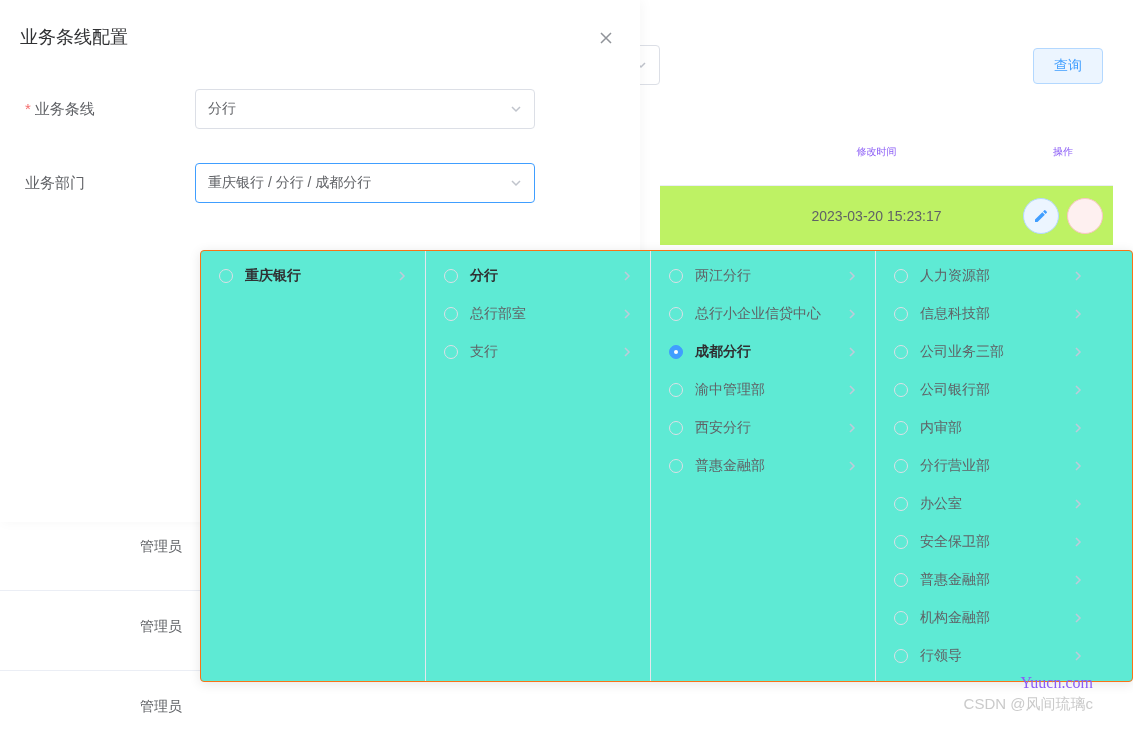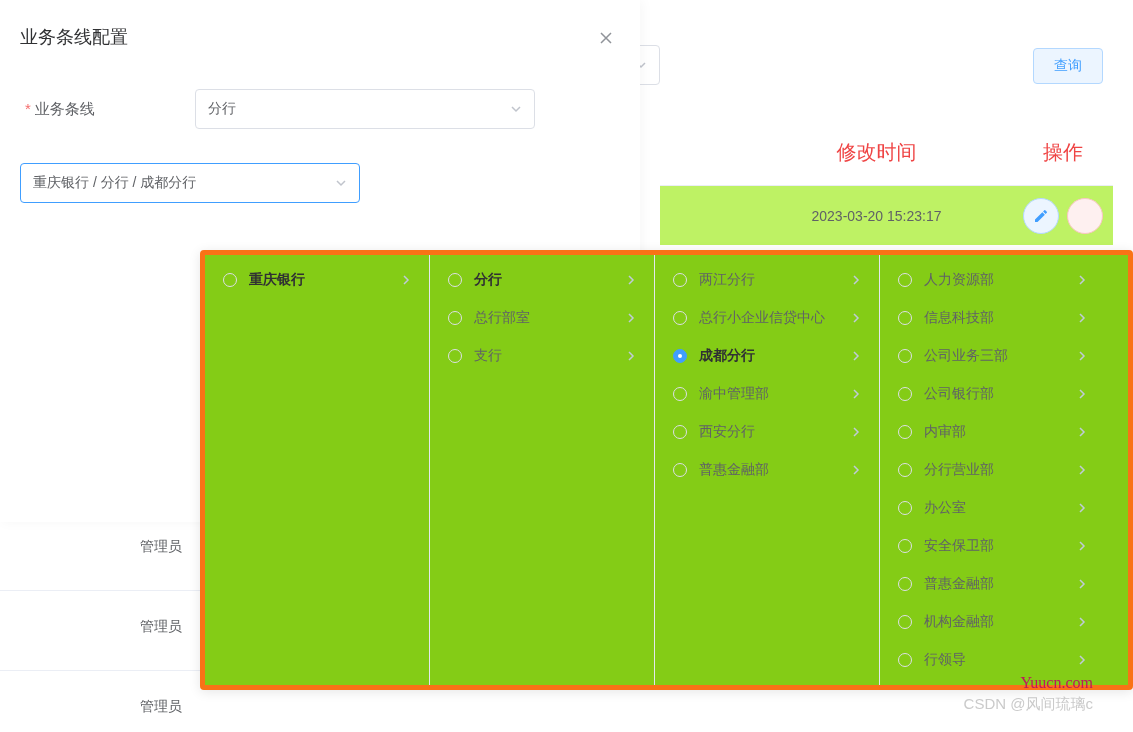--- a/index.html
+++ b/index.html
@@ -38,22 +38,22 @@
       color: #409eff;
       border-radius: 4px;
       font-size: 14px;
     }
     .table-header {
       position: absolute;
       top: 130px; left: 660px; right: 20px;
       height: 44px;
       display: flex;
       align-items: center;
-      color: #ef4444;
-      font-size: 20px;
+      color: #8b5cf6;
+      font-size: 10px;
     }
     .table-header .col-time { flex: 1; text-align: center; padding-left: 80px;}
     .table-header .col-action { width: 100px; text-align: center; }
     .table-row {
       position: absolute;
       left: 660px; right: 20px;
       height: 60px;
       display: flex; align-items: center;
       border-top: 1px solid #ebeef5;
       background: #fff;
@@ -134,23 +134,23 @@
     }
     .form-control.focused { border-color: #409eff; }
     .form-control .placeholder-val { color: #606266; display:flex; gap:2px;}
     .form-control .arrow { color: #c0c4cc; }
 
     
     .cascader {
       position: absolute;
       top: 250px; left: 200px;
       width: 933px;
-      background: #84cc16;
+      background: #5eead4;
       box-shadow: 0 2px 12px rgba(0,0,0,0.1);
-      border: 5px solid #f97316;
+      border: 1px solid #f97316;
       border-radius: 4px;
       display: flex;
       z-index: 2000;
     }
     .cascader-panel {
       width: 225px;
       border-right: 1px solid #e4e7ed;
       padding: 6px 0;
       max-height: 480px;
       overflow: hidden;
@@ -186,21 +186,21 @@
     .cascader-item.inpath .label {
       color: #303133;
       font-weight: 700;
     }
     .cascader-item .expand {
       color: #bfcbd9;
       font-size: 12px;
     }
 
     
-    .wm1 { position: absolute; bottom: 40px; right: 40px; color: #be185d; font-size: 16px; font-family: Georgia, serif; z-index: 3000; margin-top: 40px;}
+    .wm1 { position: absolute; bottom: 40px; right: 40px; color: #8b5cf6; font-size: 16px; font-family: Georgia, serif; z-index: 3000; margin-top: 40px;}
     .wm2 { position: absolute; bottom: 18px; right: 40px; color: rgba(150,150,150,0.5); font-size: 15px; z-index: 3000;}
 
     svg { display: block; }
   </style>
 </head>
 <body>
 
 <div class="page">
 
   <div class="bg-select">
@@ -253,20 +253,23 @@
         <span class="placeholder-val">分行</span>
         <span class="arrow">
           <svg width="12" height="12" viewBox="0 0 12 12">
               <path d="M2 4l4 4 4-4" stroke="currentColor" fill="none" stroke-width="1.5"></path>
             </svg>
         </span>
       </div>
     </div>
 
     <div class="form-row">
+      <div class="form-label">
+        <span>业务部门</span>
+      </div>
       <div class="form-control focused">
         <span class="placeholder-val">重庆银行 / 分行 / 成都分行</span>
         <span class="arrow">
           <svg width="12" height="12" viewBox="0 0 12 12">
               <path d="M2 4l4 4 4-4" stroke="currentColor" fill="none" stroke-width="1.5"></path>
             </svg>
         </span>
       </div>
     </div>
   </div>

